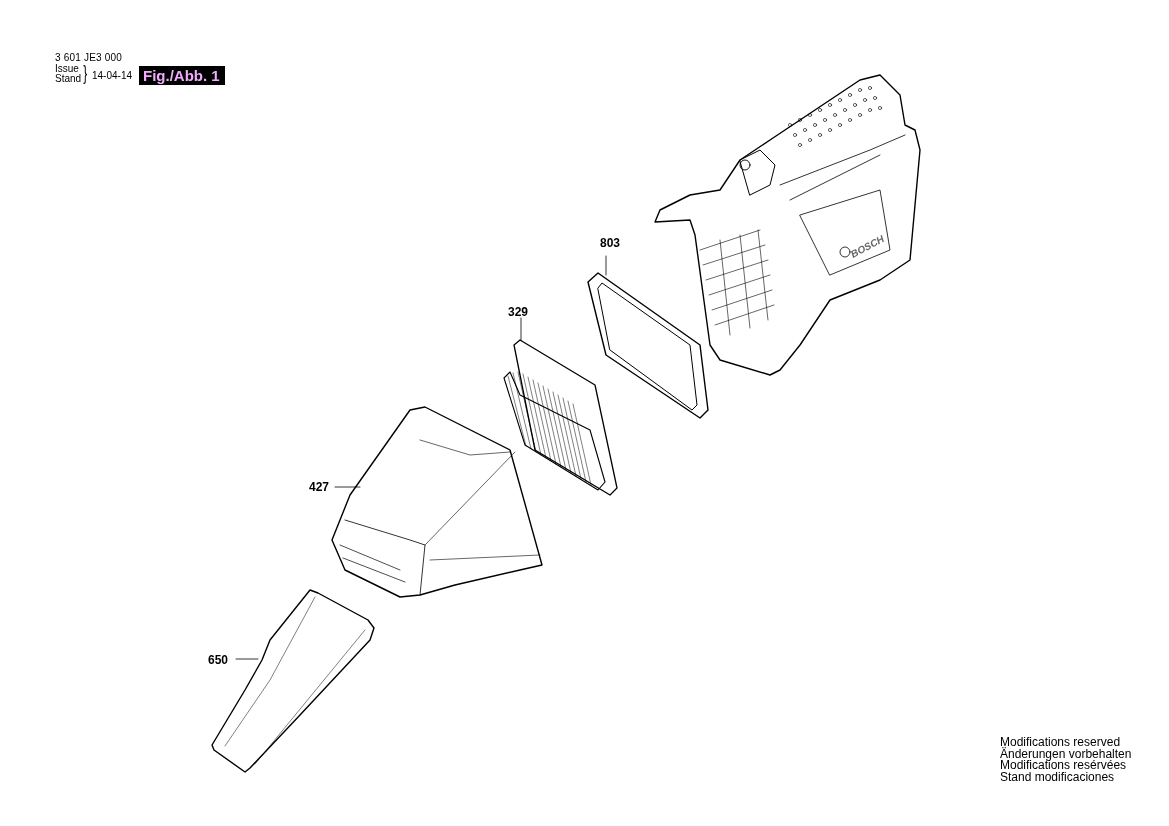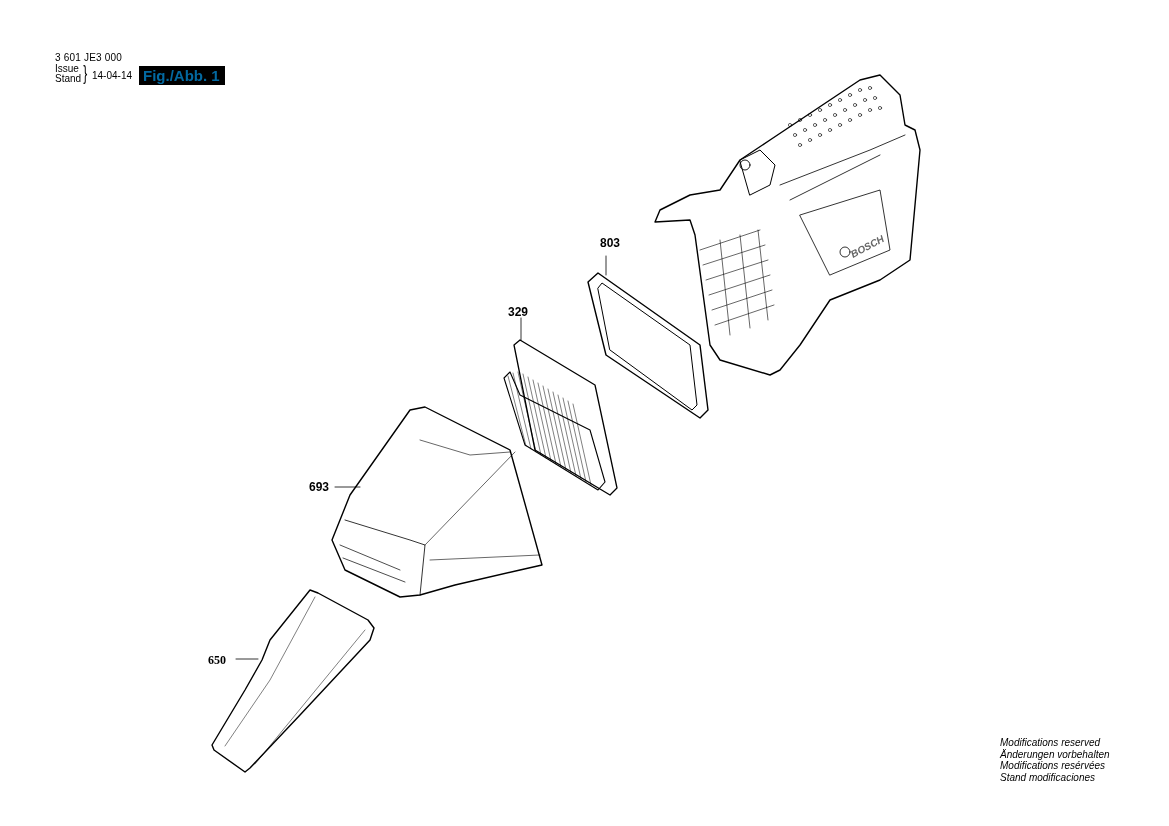--- a/index.html
+++ b/index.html
@@ -2,24 +2,24 @@
 <html><head>
 <meta charset="utf-8">
 <style>
   html, body { margin:0; padding:0; background:#ffffff; }
   body { width:1169px; height:826px; position:relative; overflow:hidden;
          font-family:"Liberation Sans", sans-serif; color:#000; }
   .hdr-code { position:absolute; left:55px; top:52px; font-size:10px; letter-spacing:0.2px; }
   .hdr-issue { position:absolute; left:55px; top:64px; font-size:10px; line-height:10px; }
   .hdr-brace { position:absolute; left:82px; top:63px; font-size:20px; line-height:20px; transform:scaleX(0.6); }
   .hdr-date { position:absolute; left:92px; top:70px; font-size:10px;text-align:right; }
-  .fig-badge { position:absolute; left:139px; top:66px; background:#000; color:#0369a1;
+  .fig-badge { position:absolute; left:139px; top:66px; background:#000; color:#f0abfc;
                font-weight:bold; font-size:15px; padding:1px 5px 1px 4px; line-height:17px; }
   .label { position:absolute; font-weight:bold; font-size:12px; }
-  .mods { position:absolute; left:1000px; top:737px; font-size:10px; line-height:11.5px;font-style:italic; }
+  .mods { position:absolute; left:1000px; top:737px; font-size:12px; line-height:11.5px; }
   svg.drawing { position:absolute; left:0; top:0; }
 </style>
 </head>
 <body>
 
 <div class="hdr-code">3 601 JE3 000</div>
 <div class="hdr-issue">
   <div>Issue</div>
   <div>Stand</div>
 </div>
@@ -99,21 +99,21 @@
 
   <g>
     <path d="M212,745 L245,690 L262,660 L270,640 L310,590 L318,593 L368,620 L374,628 L370,640 L300,715 L250,768 L245,772 L214,750 Z" stroke-width="1.4"></path>
     <path d="M225,746 L270,680 L315,597 M255,764 L365,630" stroke-width="0.5"></path>
     <line x1="236" y1="659" x2="258" y2="659" stroke-width="0.8"></line>
   </g>
 </svg>
 
 <div class="label" style="left:592px; top:236px;margin-left:8px;">803</div>
 <div class="label" style="left:508px; top:305px;">329</div>
-<div class="label" style="left:309px; top:480px;">693</div>
-<div class="label" style="left:208px; top:653px;font-family:Liberation Serif, serif;">650</div>
+<div class="label" style="left:309px; top:480px;">427</div>
+<div class="label" style="left:208px; top:653px;">650</div>
 
 <div class="mods">
   <div>Modifications reserved</div>
   <div>Änderungen vorbehalten</div>
   <div>Modifications resérvées</div>
   <div>Stand modificaciones</div>
 </div>
 
 </body></html>

